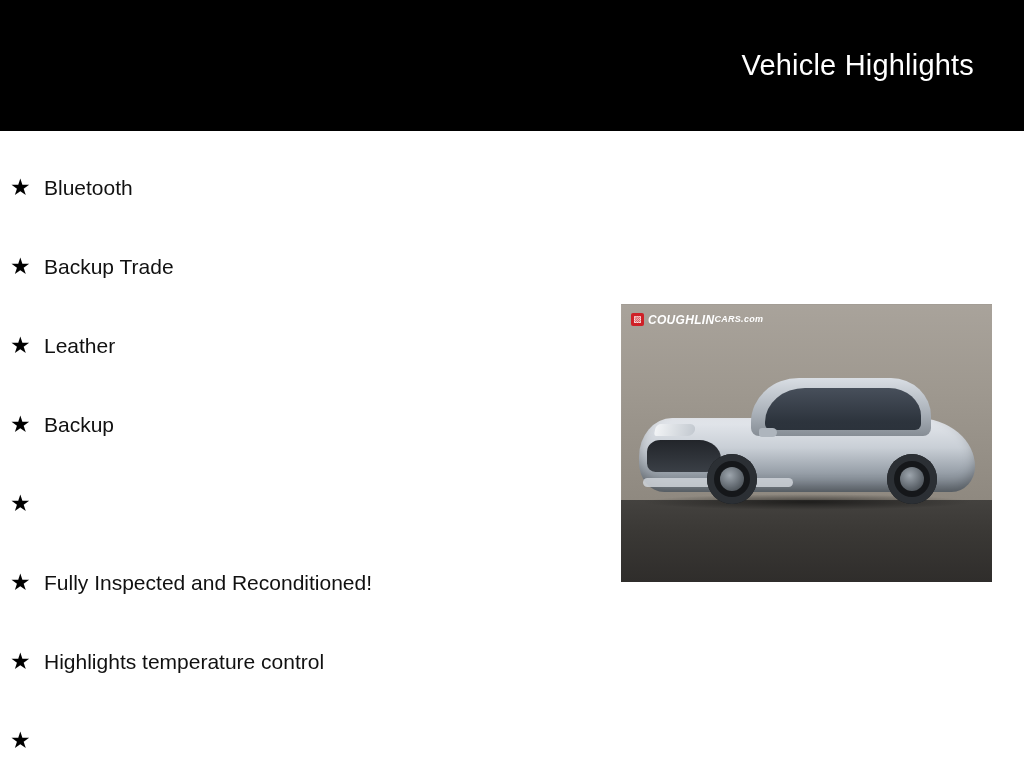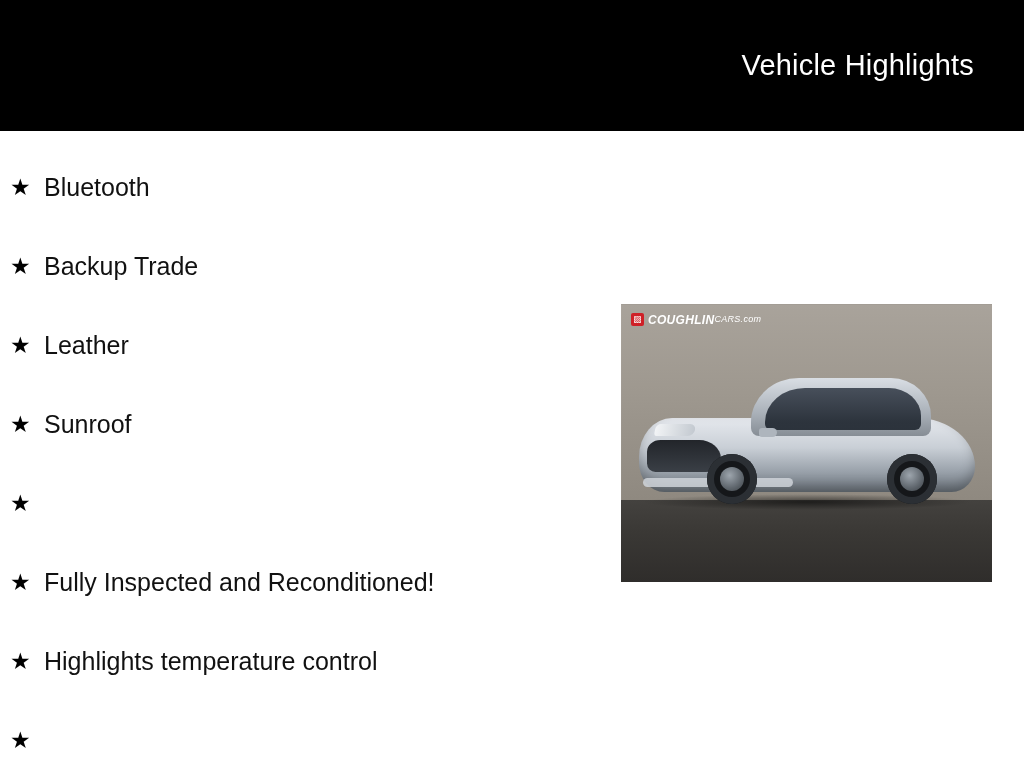--- a/index.html
+++ b/index.html
@@ -56,21 +56,21 @@
   }
   .bullet-star {
     width: 34px;
     flex: 0 0 34px;
     text-align: left;
     font-size: 23px;
     line-height: 23px;
     color: #000000;
   }
   .highlight-label {
-    font-size: 25px;
+    font-size: 21px;
     line-height: 29px;
     color: #111111;
     white-space: nowrap;
   }
   
   .photo-frame {
     position: absolute;
     left: 621px;
     top: 304px;
     width: 371px;
@@ -229,21 +229,21 @@
   .wm-top {
     color: #ffffff;
     font-size: 12px;
     font-weight: bold;
     font-style: italic;
     letter-spacing: 0.3px;
   }
   .wm-bottom {
     color: #ffffff;
     font-size: 9px;
-    font-weight: normal;
+    font-weight: bold;
     font-style: italic;
     letter-spacing: 0.3px;
     margin-top: 1px;
   }
 </style>
 </head>
 <body>
 
 <div class="slide">
 
@@ -259,21 +259,21 @@
     <li class="highlight-item">
       <span class="bullet-star">★</span>
       <span class="highlight-label">Backup Trade</span>
     </li>
     <li class="highlight-item">
       <span class="bullet-star">★</span>
       <span class="highlight-label">Leather</span>
     </li>
     <li class="highlight-item">
       <span class="bullet-star">★</span>
-      <span class="highlight-label">Sunroof</span>
+      <span class="highlight-label">Backup</span>
     </li>
     <li class="highlight-item">
       <span class="bullet-star">★</span>
     </li>
     <li class="highlight-item">
       <span class="bullet-star">★</span>
       <span class="highlight-label">Fully Inspected and Reconditioned!</span>
     </li>
     <li class="highlight-item">
       <span class="bullet-star">★</span>

